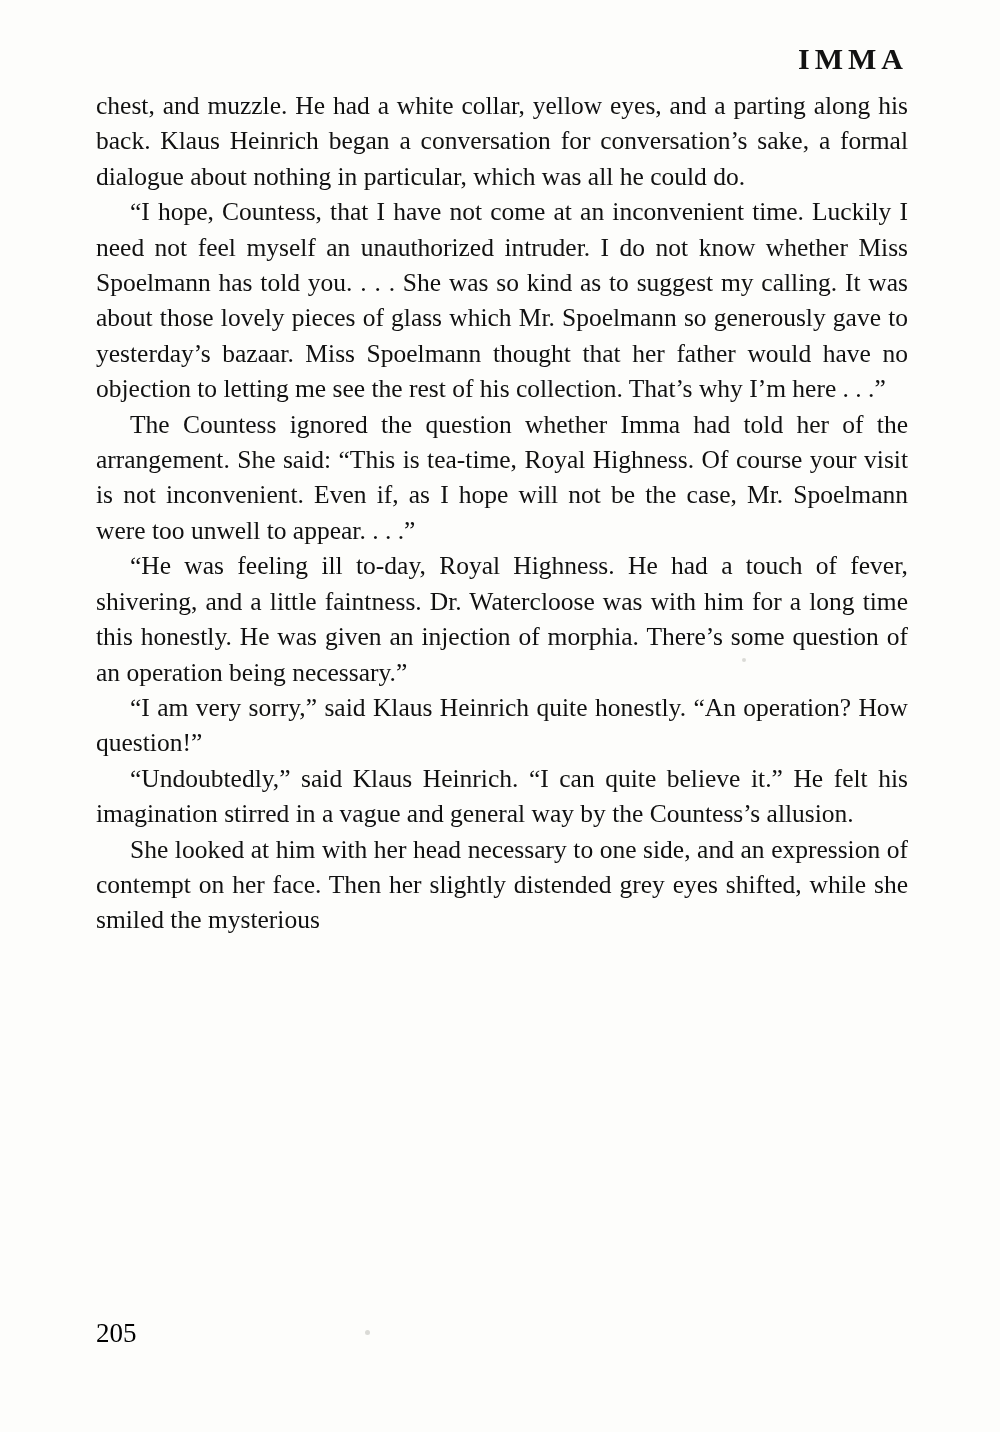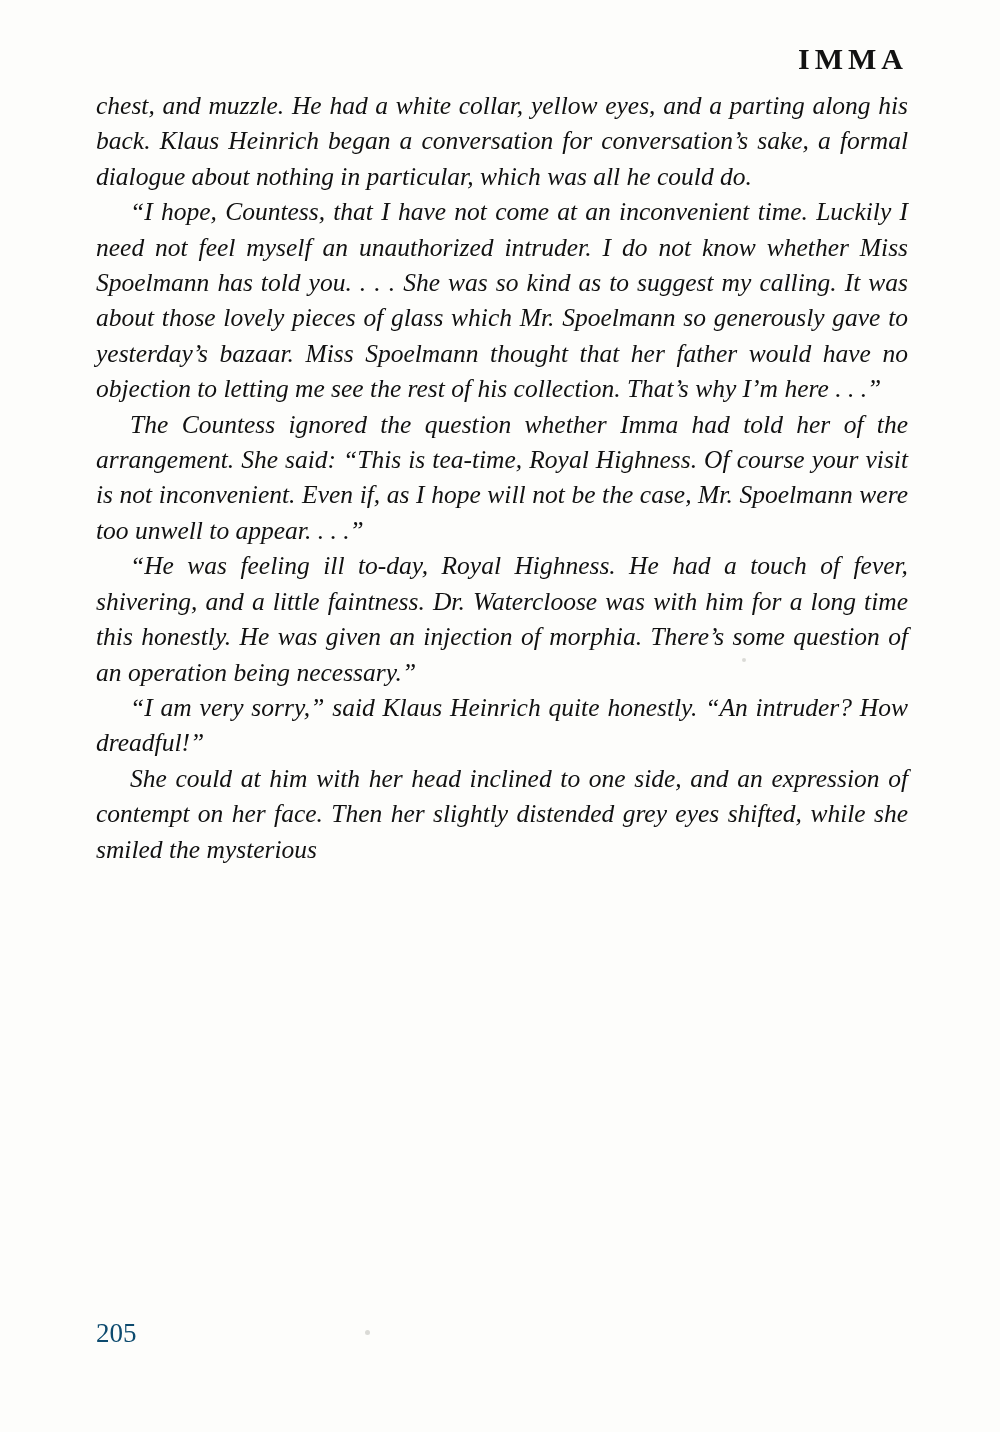--- a/index.html
+++ b/index.html
@@ -32,31 +32,30 @@
     width: 812px;
     font-size: 25.5px;
     line-height: 35.4px;
     text-align: justify;
     text-justify: inter-word;
     color: #111111;
   }
   .body-text p {
     margin: 0;
     text-indent: 0;
-    font-style: italic;
   }
   .body-text p.indent {
     text-indent: 34px;
   }
   .folio {
     position: absolute;
     left: 96px;
     top: 1318px;
     font-size: 27px;
-    color: #0c4a6e;
+    color: #000000;
   }
   
   .speck {
     position: absolute;
     background: #bdbdb8;
     border-radius: 50%;
     opacity: .55;
   }
 </style>
 </head>
@@ -64,21 +63,22 @@
 
 <div class="page">
 
   <div class="running-head">IMMA</div>
 
   <div class="body-text">
     <p>chest, and muzzle.   He had a white collar, yellow eyes, and a parting along his back.   Klaus Heinrich began a conversation for conversation’s sake, a formal dialogue about nothing in particular, which was all he could do.</p>
     <p class="indent">“I hope, Countess, that I have not come at an inconvenient time.   Luckily I need not feel myself an unauthorized intruder.   I do not know whether Miss Spoelmann has told you. . . . She was so kind as to suggest my calling.   It was about those lovely pieces of glass which Mr. Spoelmann so generously gave to yesterday’s bazaar.  Miss Spoelmann thought that her father would have no objection to letting me see the rest of his collection.   That’s why I’m here . . .”</p>
     <p class="indent">The Countess ignored the question whether Imma had told her of the arrangement.   She said:  “This is tea-time, Royal Highness.   Of course your visit is not inconvenient.   Even if, as I hope will not be the case, Mr. Spoelmann were too unwell to appear. . . .”</p>
     <p class="indent">“He was feeling ill to-day, Royal Highness.   He had a touch of fever, shivering, and a little faintness.   Dr. Watercloose was with him for a long time this honestly.   He was given an injection of morphia.   There’s some question of an operation being necessary.”</p>
-    <p class="indent">“I am very sorry,” said Klaus Heinrich quite honestly.   “An intruder?   How dreadful!”</p>
-    <p class="indent">She could at him with her head inclined to one side, and an expression of contempt on her face.   Then her slightly distended grey eyes shifted, while she smiled the mysterious</p>
+    <p class="indent">“I am very sorry,” said Klaus Heinrich quite honestly.   “An operation?   How question!”</p>
+    <p class="indent">“Undoubtedly,” said Klaus Heinrich.   “I can quite believe it.”   He felt his imagination stirred in a vague and general way by the Countess’s allusion.</p>
+    <p class="indent">She looked at him with her head necessary to one side, and an expression of contempt on her face.   Then her slightly distended grey eyes shifted, while she smiled the mysterious</p>
   </div>
 
   <div class="folio">205</div>
 
   <div class="speck" style="left:365px; top:1330px; width:5px; height:5px;"></div>
   <div class="speck" style="left:742px; top:658px; width:4px; height:4px;"></div>
 </div>
 
 </body></html>

